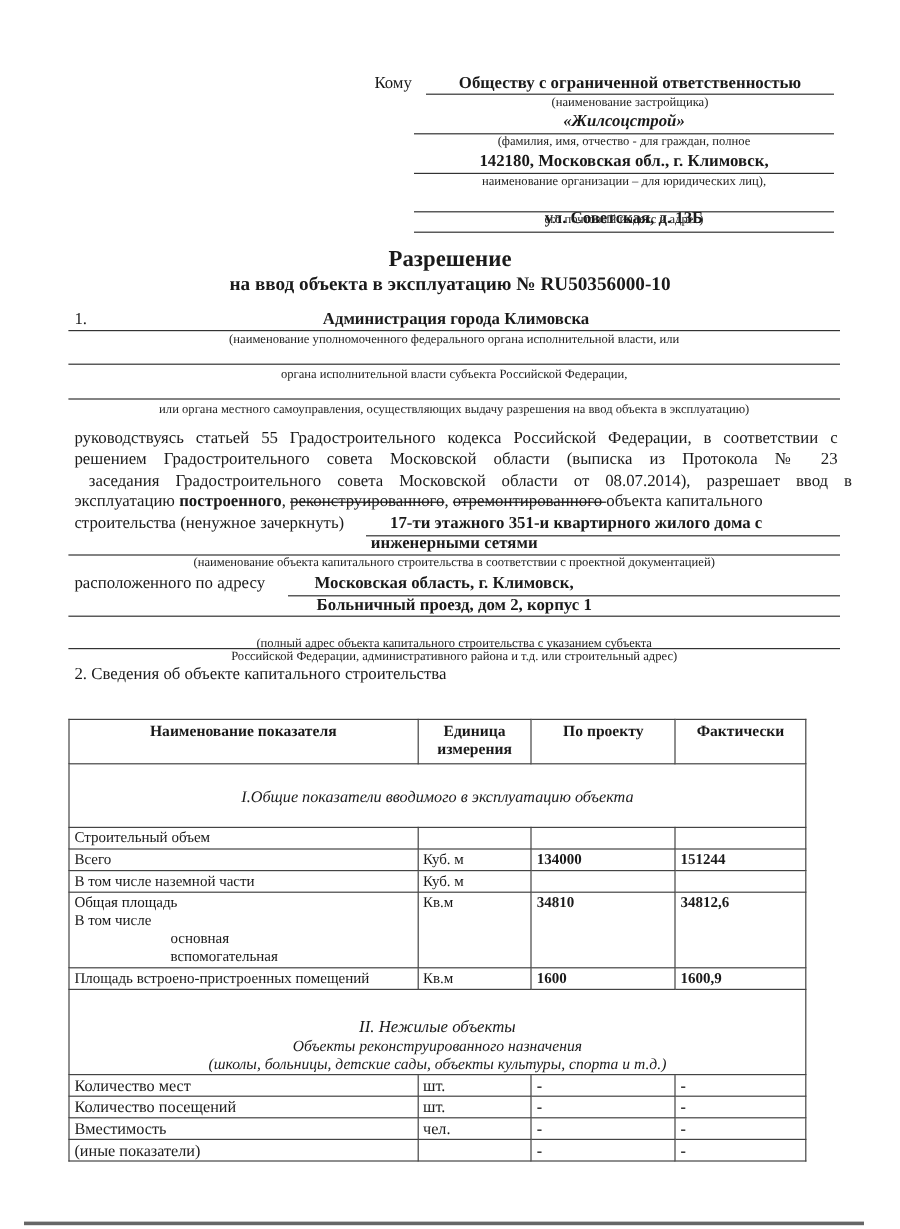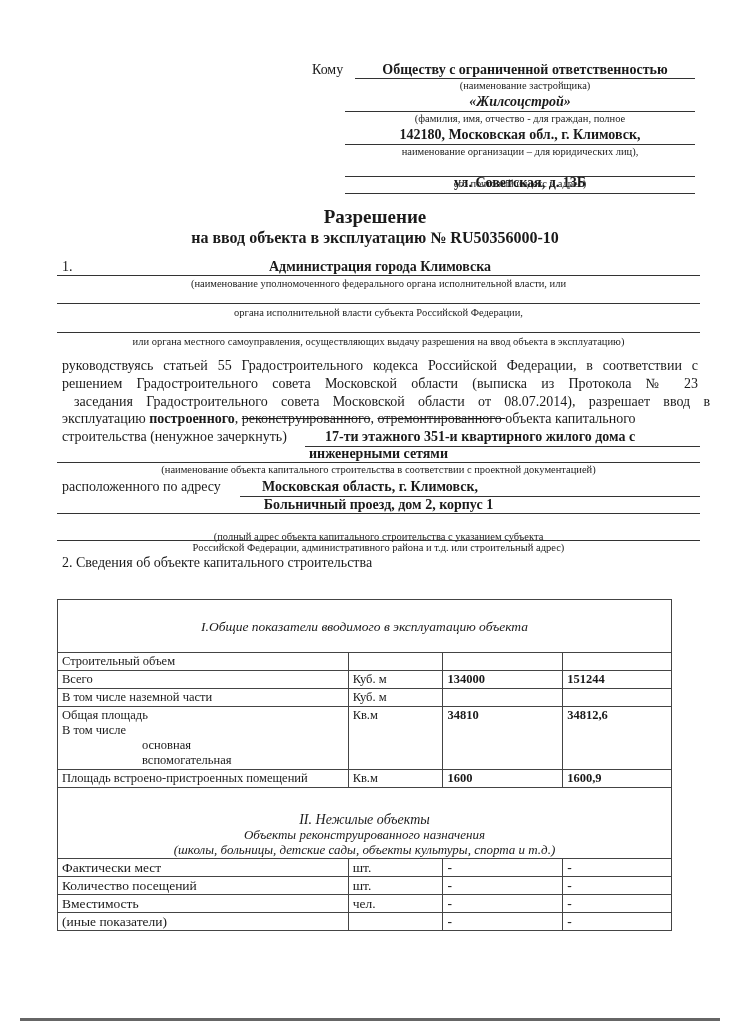--- a/index.html
+++ b/index.html
@@ -82,20 +82,26 @@
 <div class="abs txt" style="left:62px;top:555px;">2. Сведения об объекте капитального строительства</div>
 
 <table class="grid">
   <colgroup>
     <col style="width:291px">
       <col style="width:95px">
       <col style="width:120px">
       <col style="width:109px">
   </colgroup>
   <tbody>
+      <tr>
+    <th style="height:34px;">Наименование показателя</th>
+    <th>Единица измерения</th>
+    <th>По проекту</th>
+    <th>Фактически</th>
+  </tr>
   <tr>
     <td colspan="4" class="sec" style="height:50px;vertical-align:middle;font-size:13.5px;">I.Общие показатели вводимого в эксплуатацию объекта</td>
   </tr>
   <tr>
     <td>Строительный объем</td>
     <td></td>
     <td class="b"></td>
     <td class="b"></td>
   </tr>
   <tr>
@@ -128,21 +134,21 @@
     <td class="b">1600,9</td>
   </tr>
   <tr>
     <td colspan="4" class="sec" style="padding-top:24px;font-size:13px;">
       <span style="display:block;font-size:14px;">II. Нежилые объекты</span>
       <span style="display:block;">Объекты реконструированного назначения</span>
       <span style="display:block;">(школы, больницы, детские сады, объекты культуры, спорта и т.д.)</span>
     </td>
   </tr>
   <tr style="font-size:13.5px;">
-    <td>Фактически мест</td>
+    <td>Количество мест</td>
     <td>шт.</td>
     <td class="b">-</td>
     <td class="b">-</td>
   </tr>
   <tr style="font-size:13.5px;">
     <td>Количество посещений</td>
     <td>шт.</td>
     <td class="b">-</td>
     <td class="b">-</td>
   </tr>

